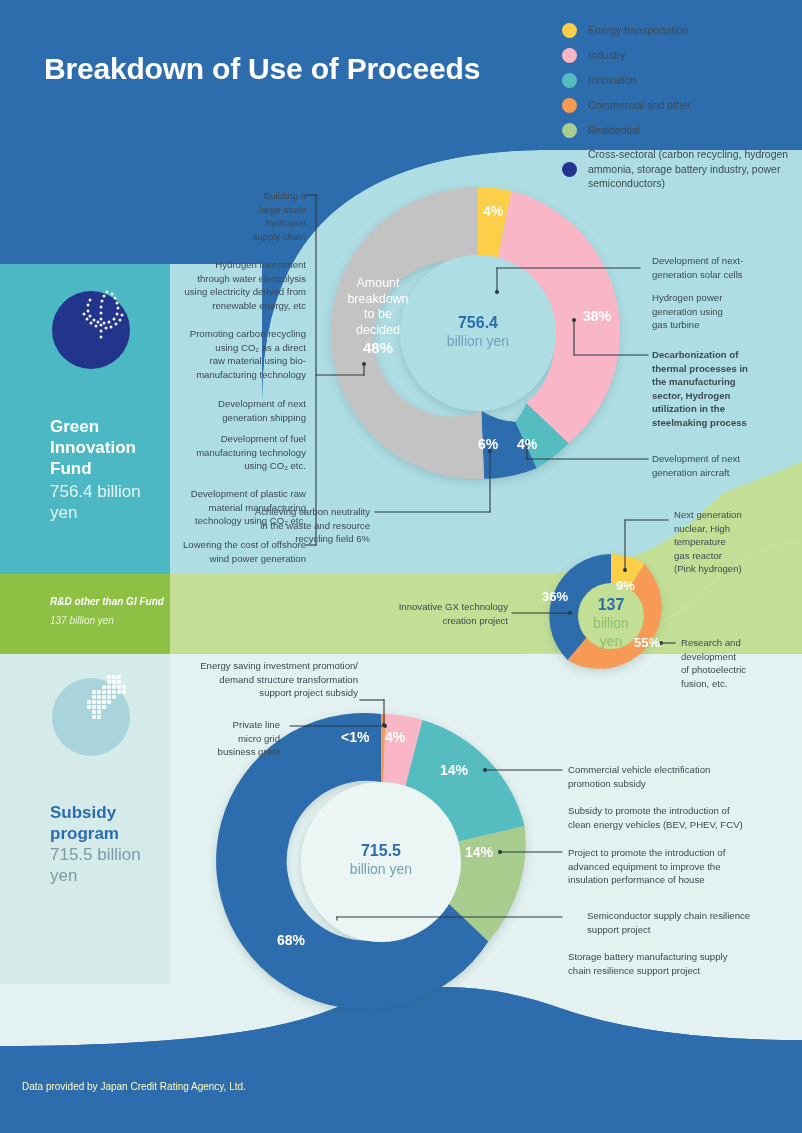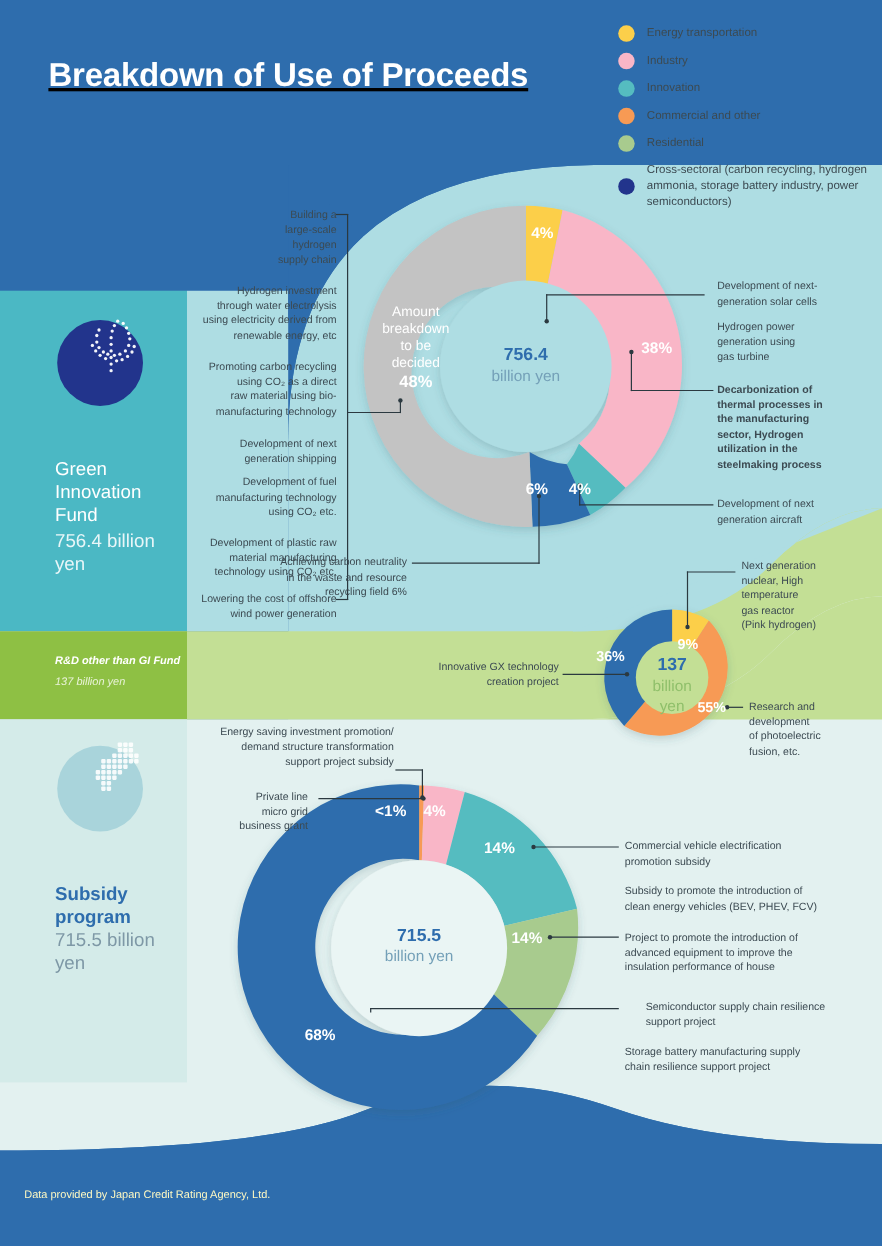--- a/index.html
+++ b/index.html
@@ -8,36 +8,36 @@
     background:#2E6DAD;
     font-family:"Liberation Sans", sans-serif;
     overflow:hidden;
     position:relative;
   }
   .stage{position:absolute;inset:0;width:802px;height:1133px;}
   svg.bg{position:absolute;left:0;top:0;width:802px;height:1133px;}
 
   
   #title-block{
-    position:absolute;left:44px;top:52px;width:470px;text-decoration:underline;
+    position:absolute;left:44px;top:52px;width:470px;
   }
   #title-block .t{
     font-size:30px;font-weight:bold;color:#ffffff;letter-spacing:-0.2px;
   }
 
   
   #legend{position:absolute;left:562px;top:22px;width:236px;}
   .legend-row{display:flex;align-items:center;margin-bottom:9px;}
   .legend-dot{width:15px;height:15px;border-radius:50%;flex:0 0 15px;margin-right:11px;margin-top:1px;}
   .legend-label{font-size:10.5px;color:#3c4a52;line-height:14.5px;}
 
   
   .side-card{position:absolute;left:0;width:170px;}
   #gif-card{top:264px;height:310px;}
-  #gif-card .ttl{font-size:17px;font-weight:normal;color:#ffffff;line-height:21px;margin-bottom:2px;}
+  #gif-card .ttl{font-size:17px;font-weight:bold;color:#ffffff;line-height:21px;margin-bottom:2px;}
   #gif-card .amt{font-size:17px;color:#e8f6f8;line-height:21px;font-weight:normal;}
 
   #rnd-card{top:574px;height:80px;}
   #rnd-card .ttl{font-size:10px;font-weight:bold;color:#ffffff;line-height:15px;}
   #rnd-card .amt{font-size:10px;color:#e9f3d8;line-height:15px;margin-top:4px;}
 
   #sub-card{top:654px;height:330px;}
   #sub-card .ttl{font-size:17px;font-weight:bold;color:#2E6DAD;line-height:21px;}
   #sub-card .amt{font-size:17px;color:#7e98a6;line-height:21px;}
 

